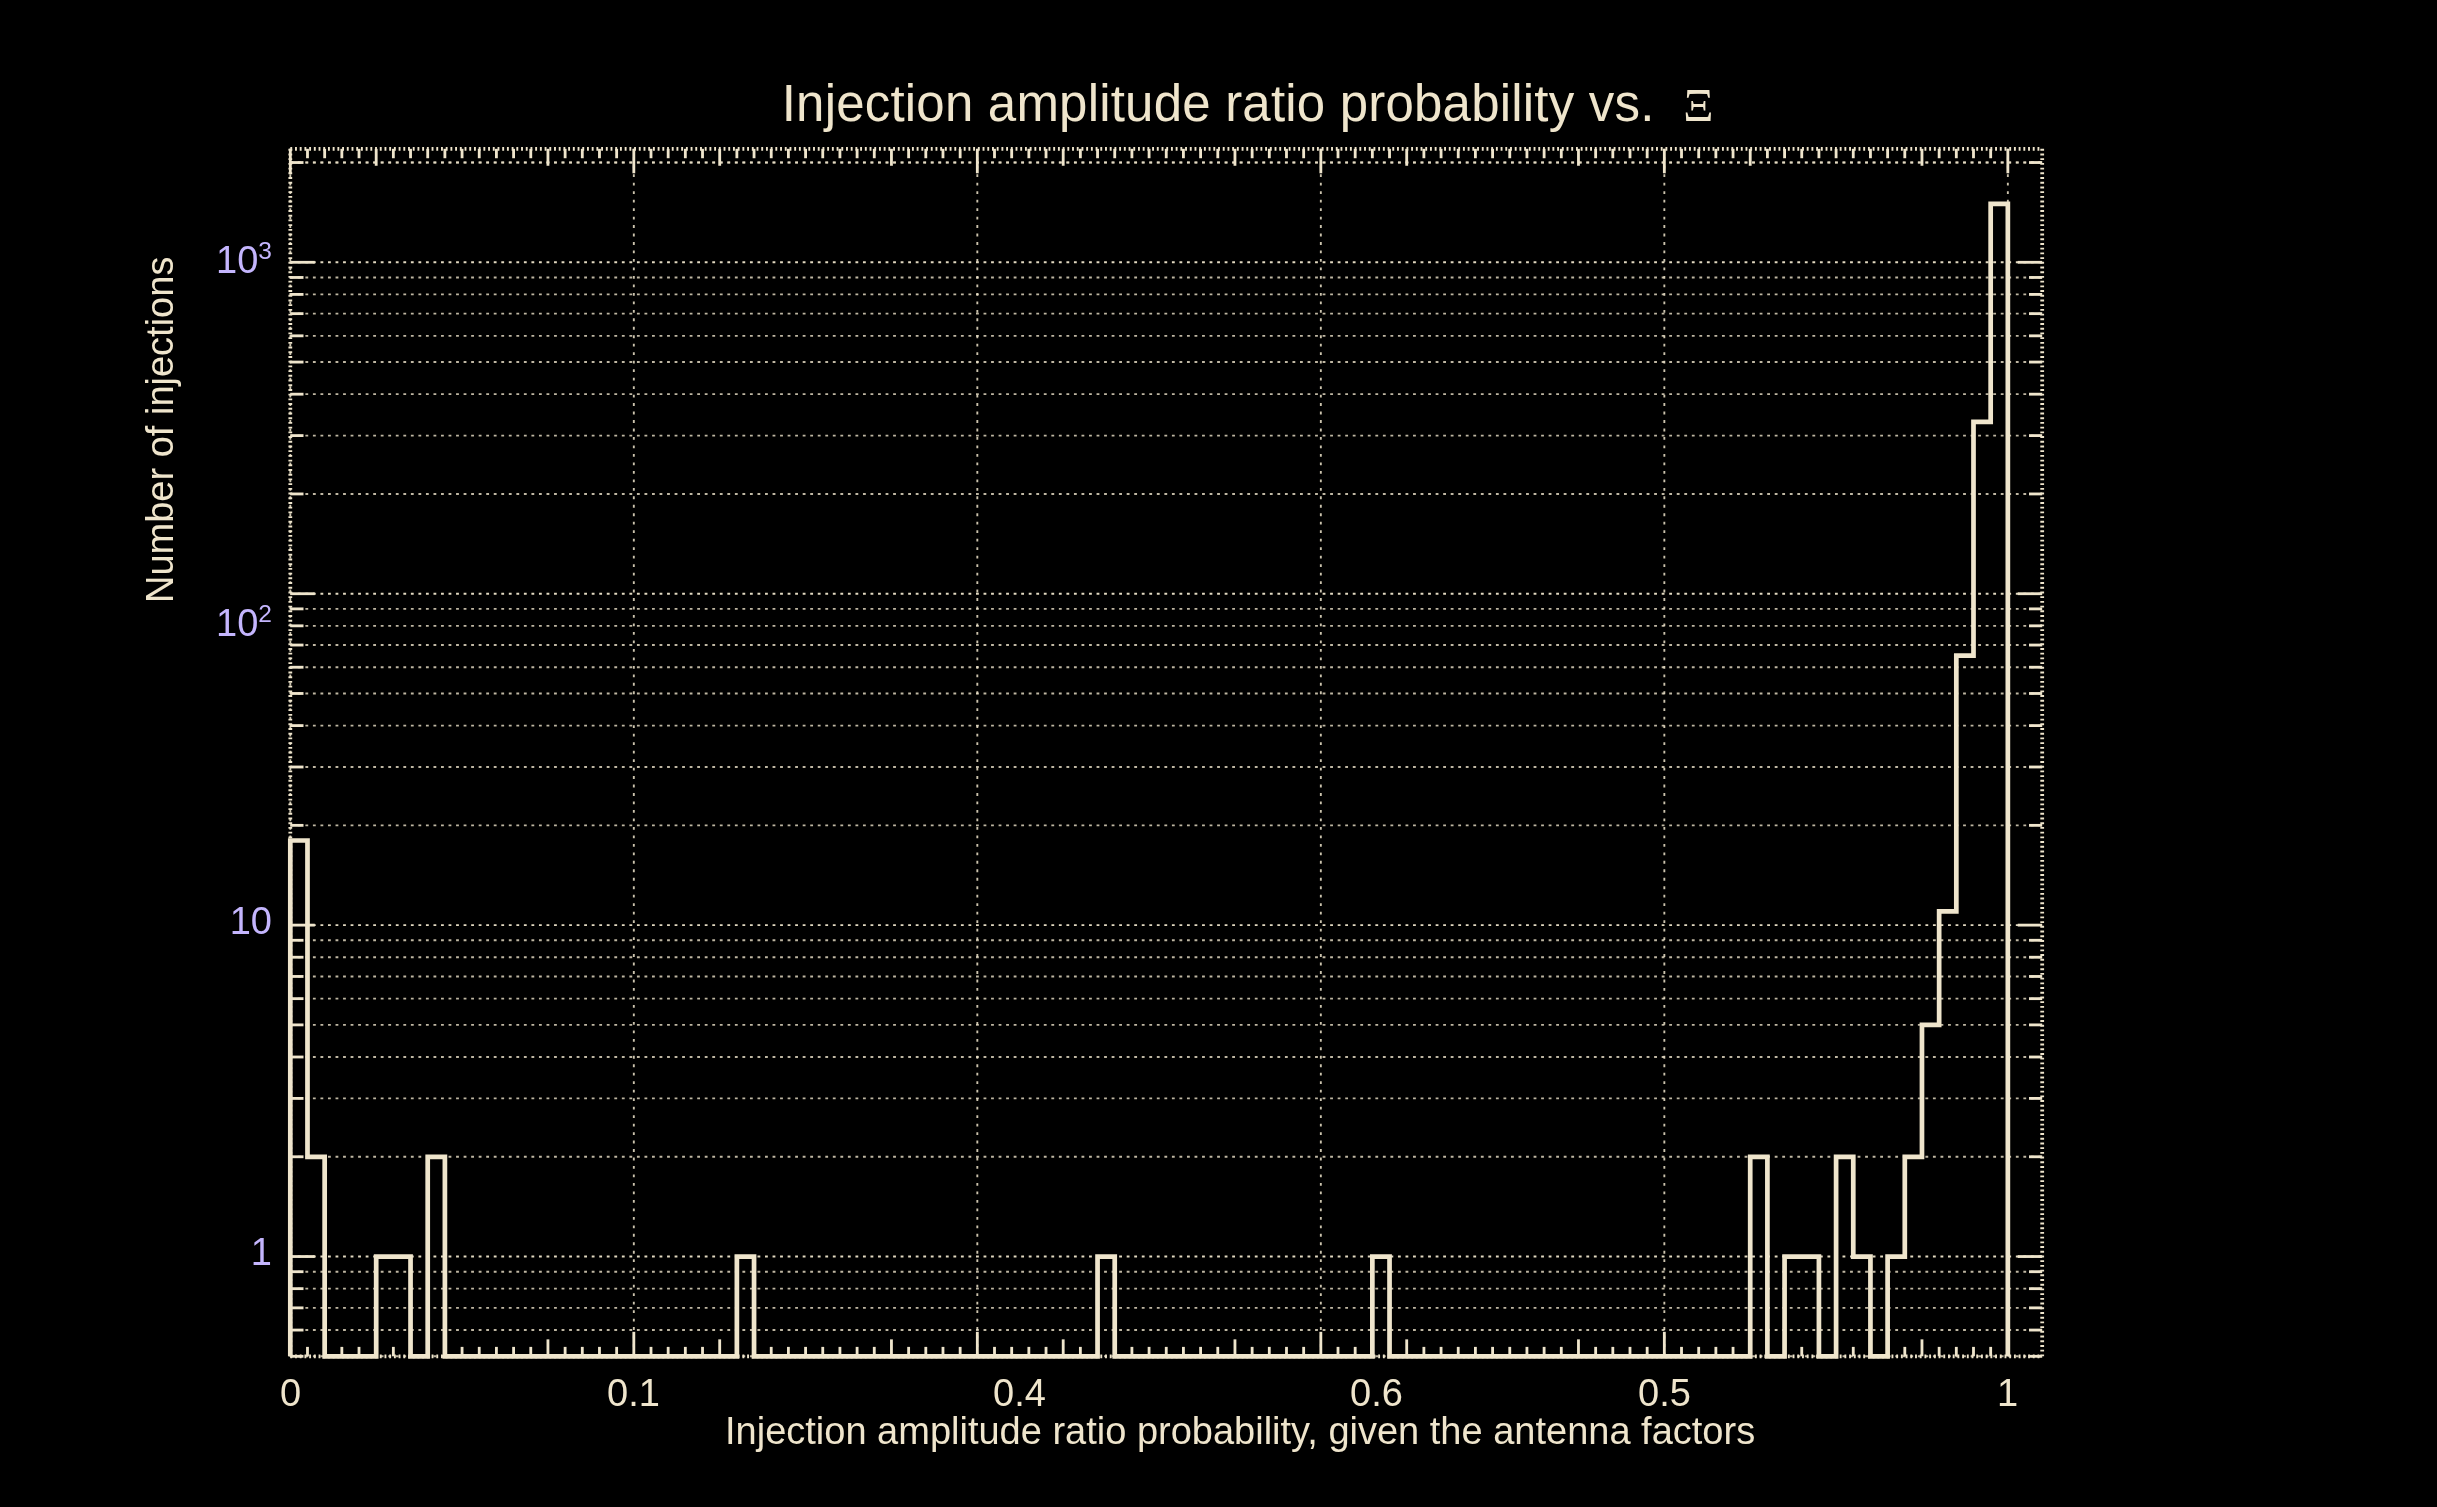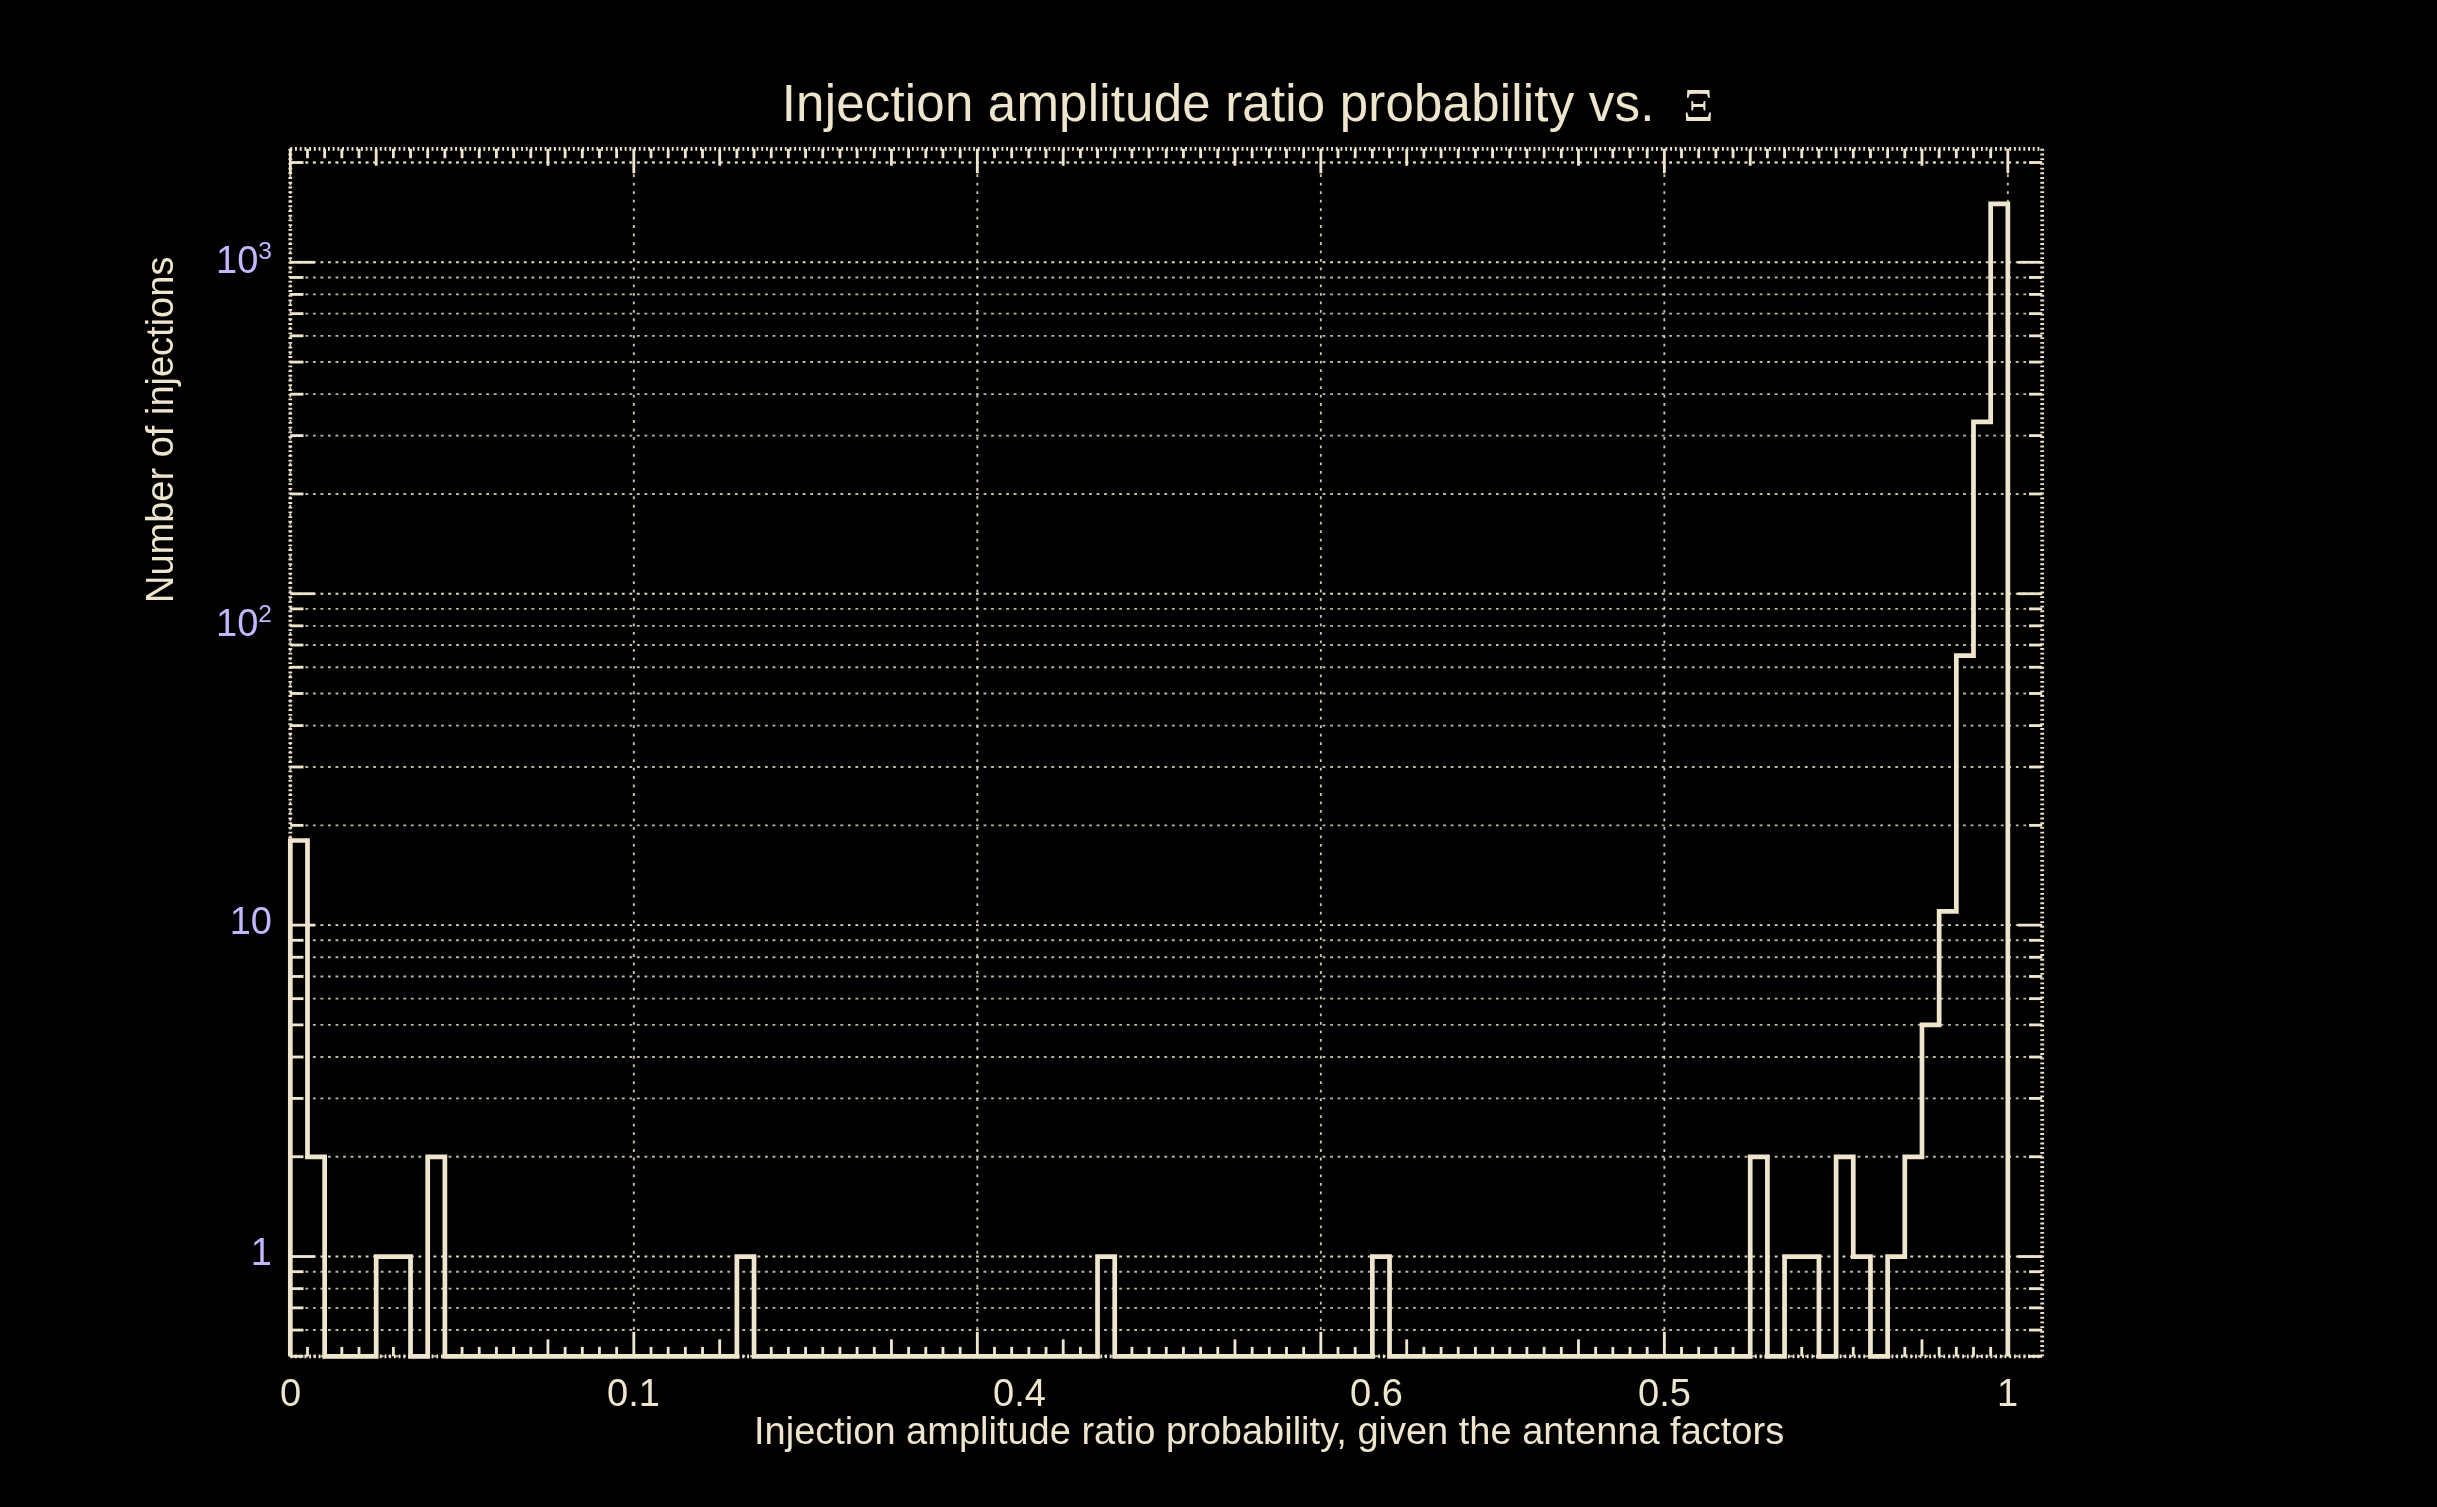--- a/index.html
+++ b/index.html
@@ -13,21 +13,21 @@
   }
   .title .xi{font-family:"Liberation Serif","DejaVu Serif",serif;font-size:47px;}
 
   .ylabel{
     position:absolute;color:#efe5cc;font-size:38px;white-space:nowrap;
     transform-origin:0 0;transform:rotate(-90deg);
     left:139px;top:603px;
   }
   .xlabel{
     position:absolute;color:#efe5cc;font-size:38px;white-space:nowrap;
-    left:725px;top:1410px;margin-left:29px;
+    left:725px;top:1410px;
   }
 
   .ytick{
     position:absolute;color:#c4b5fd;font-size:38px;text-align:right;
     width:104px;white-space:nowrap;
   }
   .ytick sup{font-size:24.5px;vertical-align:super;}
   .xtick{
     position:absolute;color:#efe5cc;font-size:38px;text-align:center;
     width:113px;white-space:nowrap;

